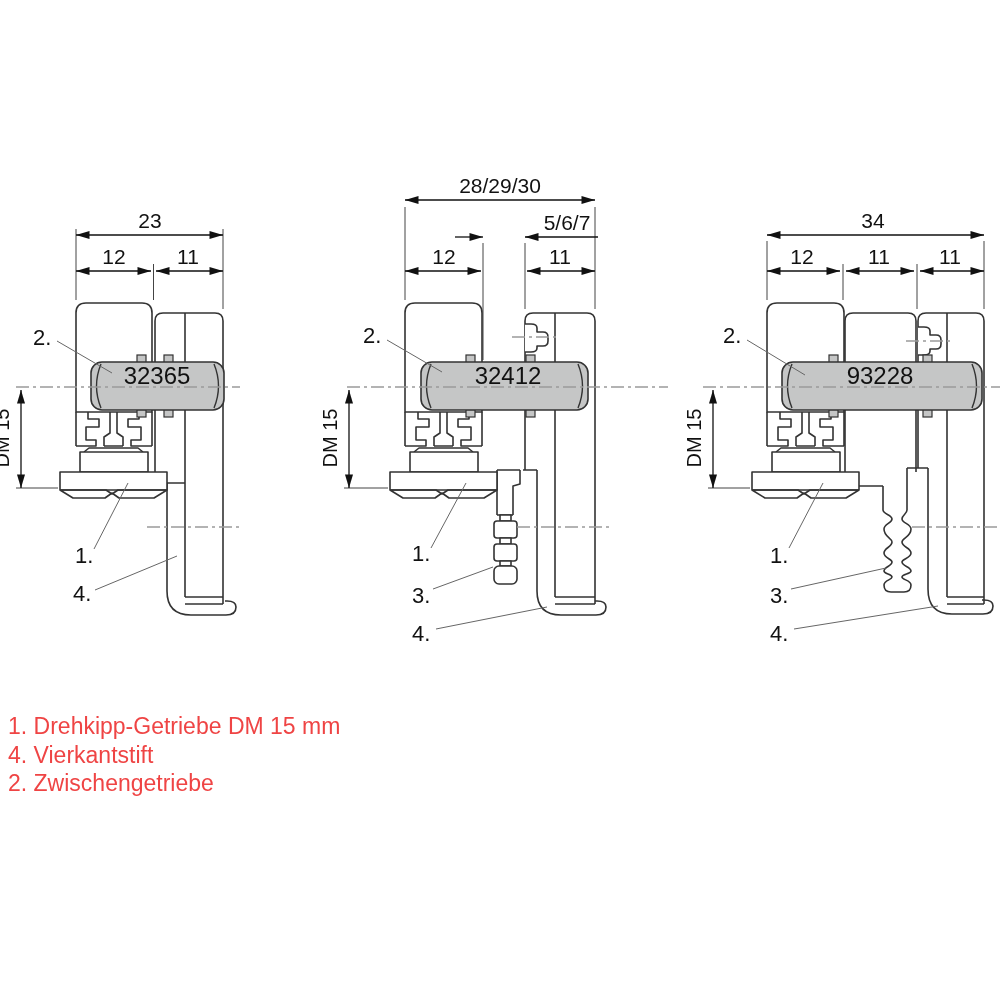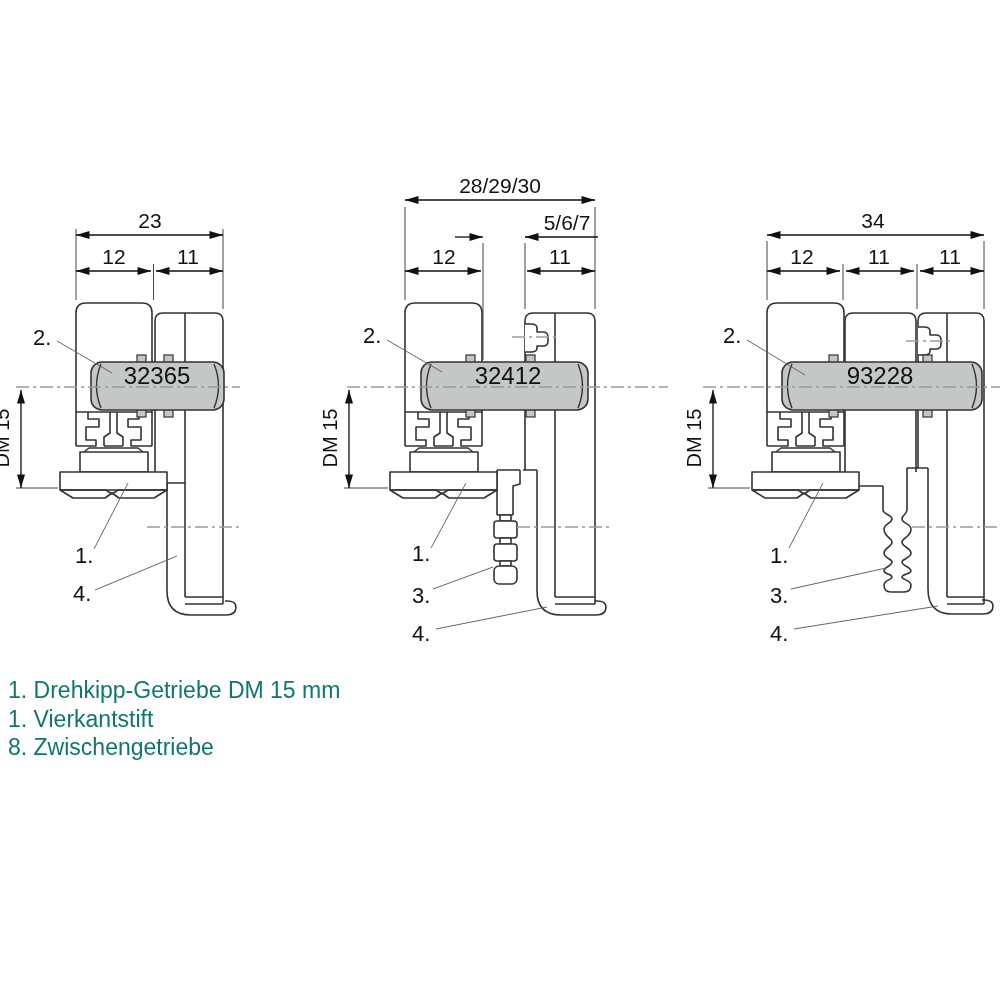--- a/index.html
+++ b/index.html
@@ -17,21 +17,21 @@
   .arw{fill:#111;stroke:none;}
   .barrel{fill:#c5c6c6;stroke:#333;stroke-width:1.6;}
   .tab{fill:#c5c6c6;stroke:#333;stroke-width:1.2;}
   .endarc{fill:none;stroke:#333;stroke-width:1.4;}
   
   text{fill:#111;}
   .dimt{font:21px "Liberation Sans",sans-serif;text-anchor:middle;}
   .pnum{font:24px "Liberation Sans",sans-serif;text-anchor:middle;}
   .callt{font:22px "Liberation Sans",sans-serif;}
   .dmt{font:20px "Liberation Sans",sans-serif;text-anchor:middle;}
-  .legend{position:absolute;left:8px;top:676px;font-size:23px;line-height:28.5px;color:#0f766e;}
+  .legend{position:absolute;left:8px;top:712px;font-size:23px;line-height:28.5px;color:#ef4444;}
 </style>
 </head>
 <body>
 
 <div class="canvas">
 <svg width="1000" height="1000" viewBox="0 0 1000 1000">
   <defs>
     <path id="arw" d="M0,0 L13.5,-4 L13.5,4 Z"></path>
   </defs>
 
@@ -271,16 +271,16 @@
       <line class="lead" x1="791" y1="589" x2="886" y2="568"></line>
       <text class="callt" x="770" y="603">3.</text>
       <line class="lead" x1="794" y1="629" x2="938" y2="606"></line>
       <text class="callt" x="770" y="641">4.</text>
     </g>
   </g>
 </svg>
 
 <div class="legend">
   <div>1. Drehkipp-Getriebe DM 15 mm</div>
-  <div>1. Vierkantstift</div>
-  <div>8. Zwischengetriebe</div>
+  <div>4. Vierkantstift</div>
+  <div>2. Zwischengetriebe</div>
 </div>
 </div>
 
 </body></html>

